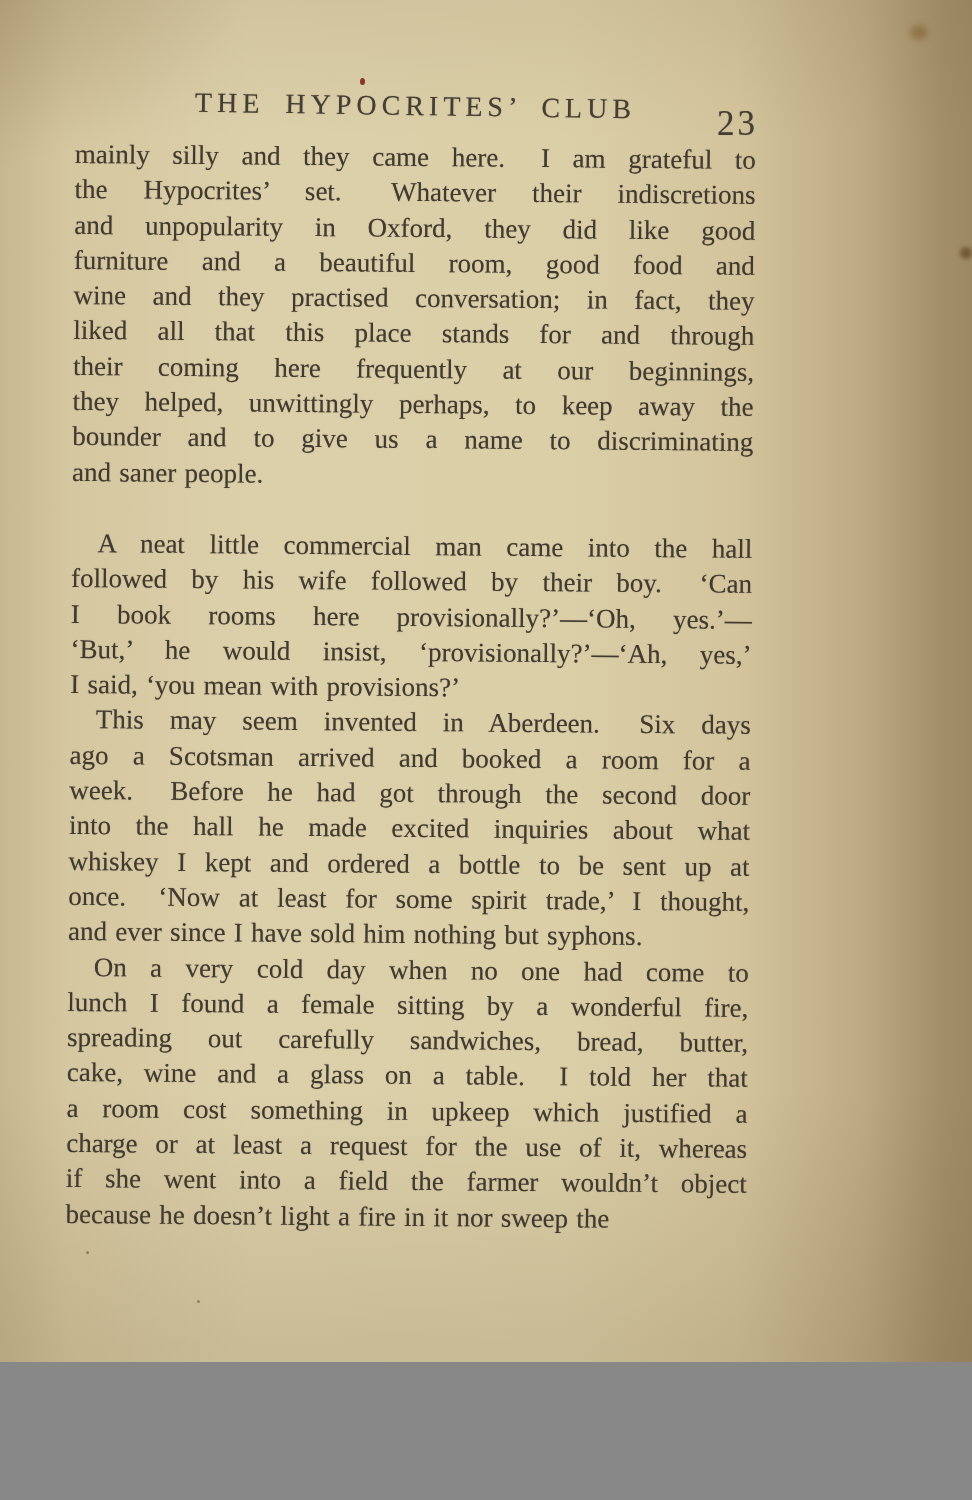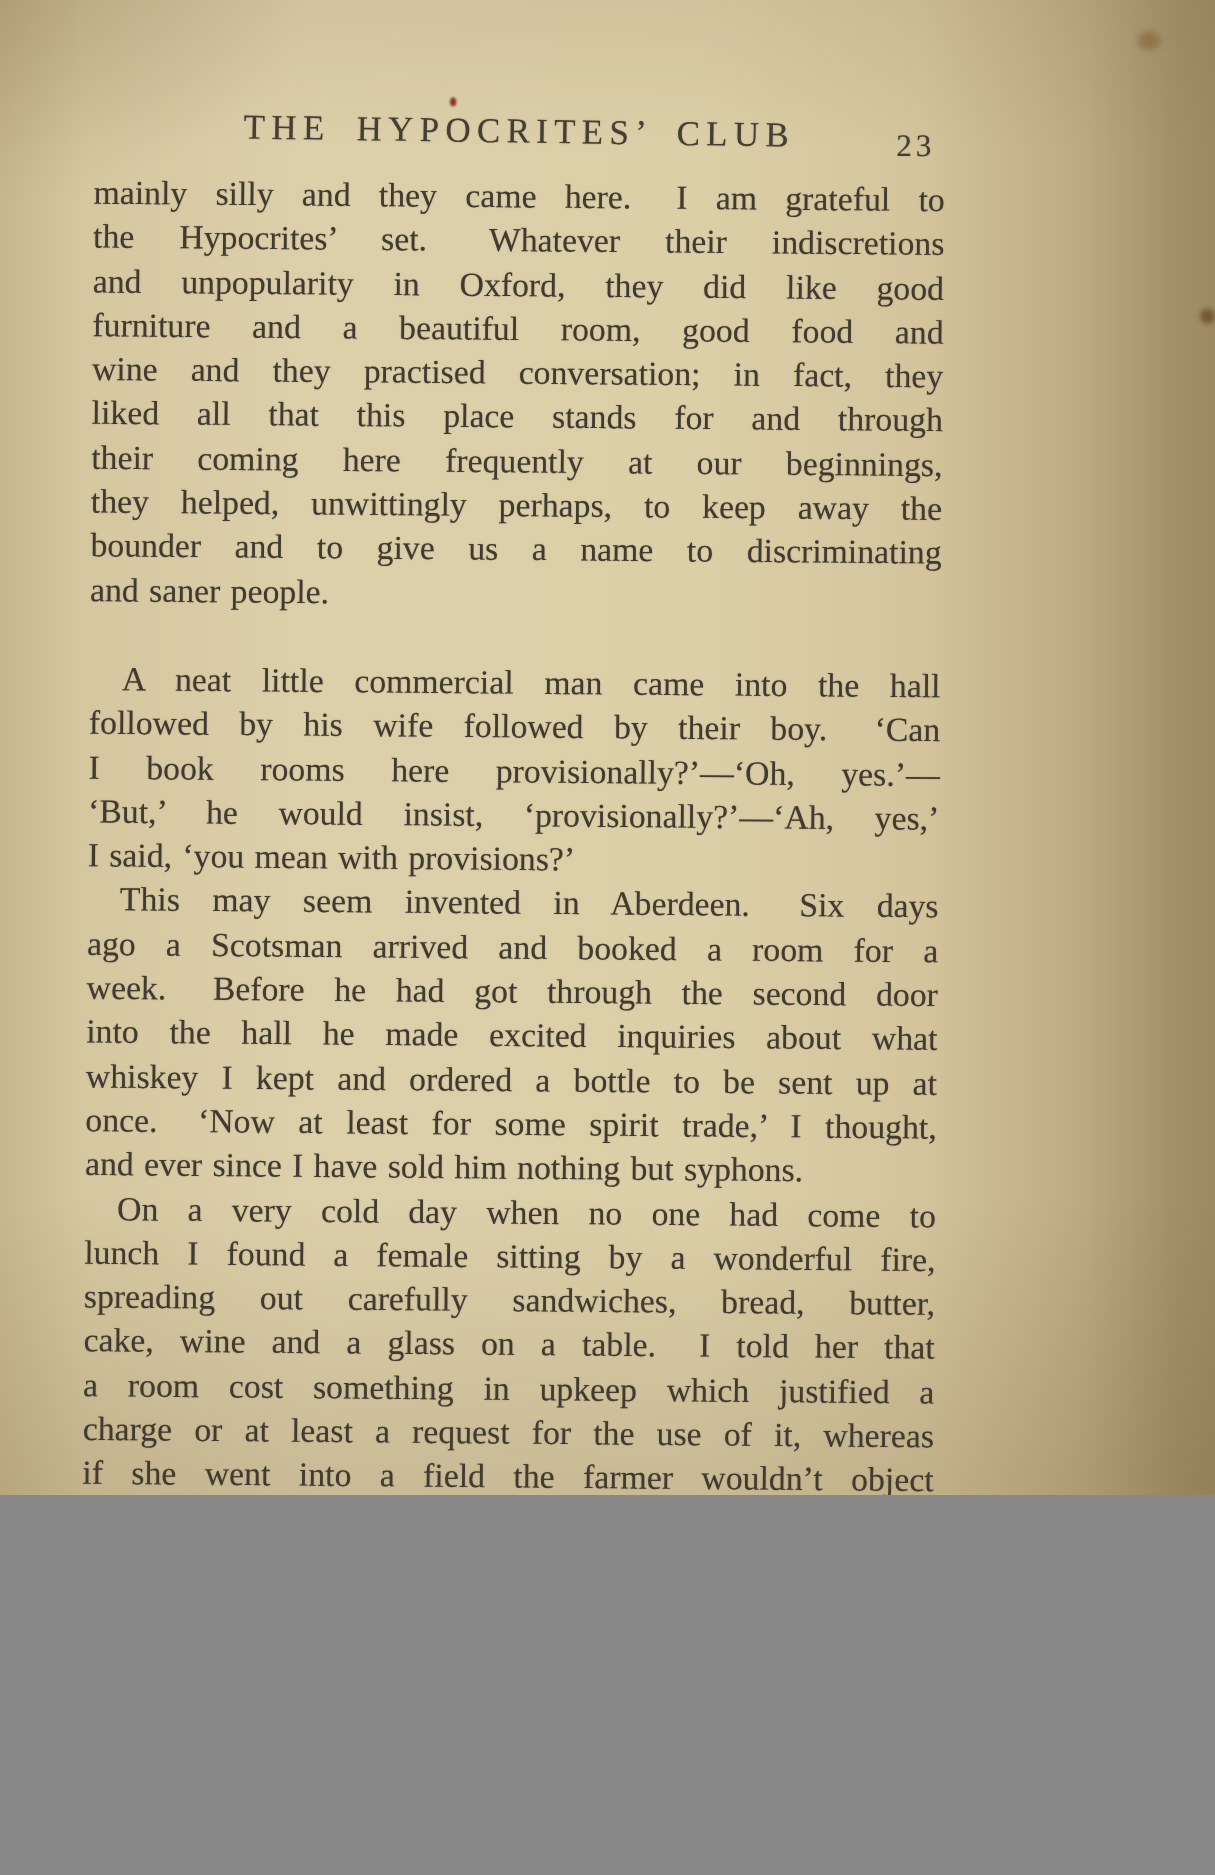--- a/index.html
+++ b/index.html
@@ -1,38 +1,38 @@
 <!DOCTYPE html>
 <html><head>
 <meta charset="utf-8">
 <style>
   html,body{margin:0;padding:0;background:#888;}
   .page{
     position:relative;
-    width:972px;height:1196px;
+    width:972px;height:1362px;
     overflow:hidden;
     background:
       radial-gradient(420px 300px at -40px -40px, rgba(100,78,44,0.22), rgba(100,78,44,0) 70%),
       linear-gradient(180deg, rgba(110,88,52,0.10) 0%, rgba(110,88,52,0) 10%, rgba(110,88,52,0) 80%, rgba(100,80,45,0.16) 99%),
       linear-gradient(90deg, #c7b78e 0%, #d5c7a0 7%, #dcd0aa 26%, #dbcfa8 58%, #d3c49c 76%, #bcaa83 89%, #a28f69 97%, #9d8a64 100%);
     font-family:"Liberation Serif","DejaVu Serif",serif;
     color:#403a30;
   }
   .chapter-title{
     position:absolute;left:75px;top:85px;width:681px;
     text-align:center;
     font-size:28px;letter-spacing:5px;word-spacing:9px;
     color:#443e34;
     text-shadow:0 0 1px rgba(68,62,52,.5);
     transform:rotate(0.85deg);transform-origin:0 50%;
     white-space:nowrap;
   }
   .page-number{
     position:absolute;left:717px;top:104px;
-    font-size:25px;letter-spacing:3px;color:#443e34;
+    font-size:35px;letter-spacing:3px;color:#443e34;
     text-shadow:0 0 1px rgba(68,62,52,.5);
   }
   .body-text{
     position:absolute;left:75px;top:137px;width:681px;
     font-size:27px;line-height:35.3px;
     word-spacing:1.5px;
     text-shadow:0 0 1px rgba(64,56,44,.45);
     transform:rotate(0.5deg);transform-origin:0 0;
   }
   .line{text-align:justify;text-align-last:justify;}

